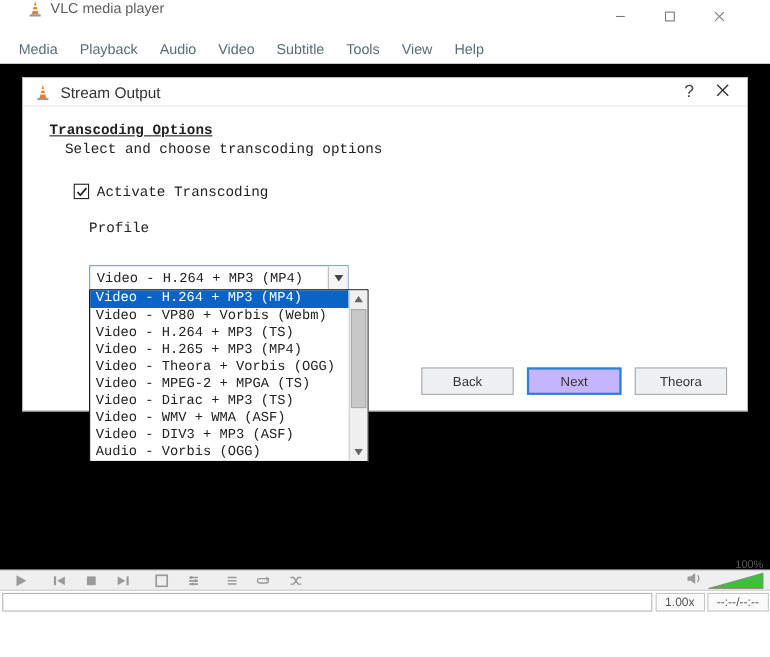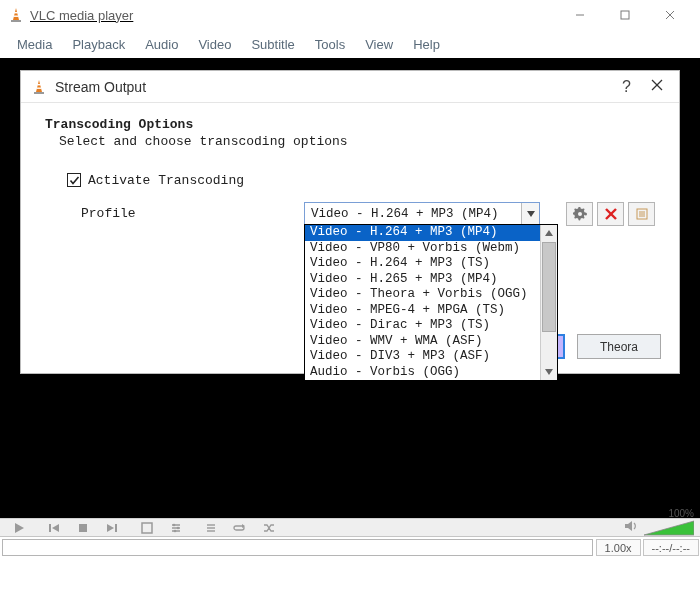--- a/index.html
+++ b/index.html
@@ -1,45 +1,45 @@
 <!DOCTYPE html>
 <html><head>
 <meta charset="utf-8">
 <style>
 * { box-sizing: border-box; margin: 0; padding: 0; }
 body { font-family: "Segoe UI", Tahoma, sans-serif; font-size: 13px; background: #fff; width: 700px; height: 597px; overflow: hidden; }
 
-.titlebar { height: 30px; display: flex; align-items: center; padding: 0 8px; background: #fff; text-decoration: underline; }
+.titlebar { height: 30px; display: flex; padding: 0 24px; background: #fff; }
 .titlebar .cone { width: 16px; height: 16px; margin-right: 6px; }
 .titlebar .title { color: #5c5c5c; font-size: 13px; flex: 1; }
 .winbtn { width: 45px; height: 30px; display: flex; align-items: center; justify-content: center; color: #7a7a7a; }
 .winbtn svg { width: 10px; height: 10px; }
 
 .menubar { height: 28px; display: flex; align-items: center; padding: 0 8px; gap: 2px; color: #5a6b7a; font-size: 13px; }
 .menuitem { padding: 4px 9px; }
 
 .stage { background: #000; padding: 12px 10px 10px 10px; height: 460px; }
 
 .dialog { background: #fff; width: 660px; height: 304px; margin: 0 auto; border: 1px solid #bbb; display: flex; flex-direction: column; }
 .dlg-titlebar { height: 32px; display: flex; align-items: center; padding: 0 10px; border-bottom: 1px solid #e5e5e5; }
 .dlg-titlebar .cone { width: 16px; height: 16px; margin-right: 8px; }
 .dlg-title { font-size: 14px; color: #333; flex: 1; }
 .dlg-help { font-size: 16px; color: #444; padding: 0 14px; }
 .dlg-close { padding: 0 6px; }
 .dlg-close svg { width: 12px; height: 12px; }
 
 .dlg-body { padding: 14px 24px 10px 24px; flex: 1; font-family: "Courier New", monospace; color: #222; }
-.heading { font-weight: bold; font-size: 13px; margin-bottom: 2px; }
+.heading { font-weight: bold; font-size: 13px; margin-bottom: 2px; text-decoration: underline; }
 .subheading { font-size: 13px; margin-left: 14px; margin-bottom: 24px; }
 
 .checkbox-row { display: flex; align-items: flex-start; margin-left: 22px; margin-bottom: 14px; }
 .chk { width: 14px; height: 14px; border: 1px solid #222; margin-right: 7px; display:flex; align-items:center; justify-content:center; }
 .chk svg { width: 11px; height: 11px; }
 
-.profile-row { display: flex; align-items: flex-start; margin-left: 36px; gap: 26px; }
+.profile-row { display: flex; align-items: flex-start; margin-left: 36px; gap: 26px; flex-direction: column; }
 .profile-label { width: 200px; padding-top: 4px; font-family: "Courier New", monospace; }
 
 .combo-wrap { position: relative; }
 .combo { width: 236px; height: 23px; border: 1px solid #7a9fd6; background: #fff; display: flex; align-items: center; font-family: "Courier New", monospace; font-size: 12.5px; }
 .combo .val { flex: 1; padding: 0 6px; white-space: nowrap; overflow: hidden; }
 .combo .arrow { width: 18px; height: 21px; border-left: 1px solid #bbb; display:flex; align-items:center; justify-content:center; background:#f5f5f5; }
 .combo .arrow svg { width: 8px; height: 6px; }
 
 .dropdown { position: absolute; top: 22px; left: 0; width: 254px; border: 1px solid #000; background: #fff; font-family: "Courier New", monospace; font-size: 12.5px; display:flex; z-index: 5; }
 .dd-items { flex: 1; }
@@ -162,21 +162,21 @@
               </span>
           </div>
 
           <div class="dropdown">
             <div class="dd-items">
               <div class="dd-item selected">Video - H.264 + MP3 (MP4)</div>
               <div class="dd-item">Video - VP80 + Vorbis (Webm)</div>
               <div class="dd-item">Video - H.264 + MP3 (TS)</div>
               <div class="dd-item">Video - H.265 + MP3 (MP4)</div>
               <div class="dd-item">Video - Theora + Vorbis (OGG)</div>
-              <div class="dd-item">Video - MPEG-4 + MPGA (TS)</div>
+              <div class="dd-item">Video - MPEG-2 + MPGA (TS)</div>
               <div class="dd-item">Video - Dirac + MP3 (TS)</div>
               <div class="dd-item">Video - WMV + WMA (ASF)</div>
               <div class="dd-item">Video - DIV3 + MP3 (ASF)</div>
               <div class="dd-item">Audio - Vorbis (OGG)</div>
             </div>
             <div class="dd-scroll">
               <div class="sbtn">
                   <svg viewBox="0 0 8 6">
                     <polygon points="4,0 8,6 0,6" fill="#666"></polygon>
                   </svg>

